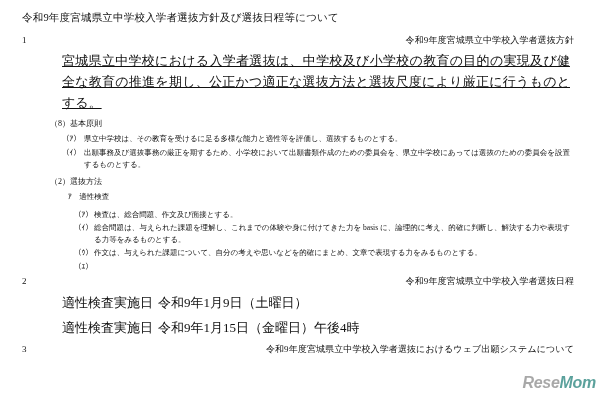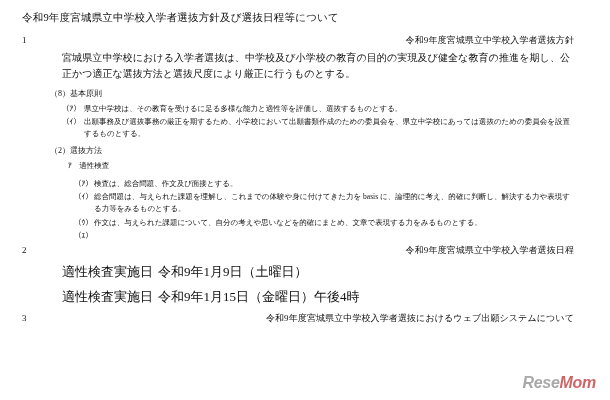--- a/index.html
+++ b/index.html
@@ -42,27 +42,28 @@
     width: 16px;
     flex: 0 0 16px;
     text-align: left;
   }
   .sec-title {
     flex: 1;
     letter-spacing: 0.1px;
     text-align: right;
   }
   .body-para {
-    font-size: 10px;
+    font-size: 13px;
     line-height: 1.62;
     margin: 0 0 4px 0;
     padding-left: 40px;
     padding-right: 4px;
     text-align: justify;
     text-justify: inter-ideograph;
+    text-decoration: underline;
   }
   .sub-head {
     font-size: 8px;
     line-height: 1.5;
     padding-left: 28px;
     margin: 5px 0 3px 0;
   }
   .item {
     display: flex;
     font-size: 7.5px;
@@ -112,21 +113,21 @@
     bottom: 8px;
     font-family: "Liberation Sans", sans-serif;
     font-size: 16px;
     font-weight: bold;
     font-style: italic;
     color: #9a9a9a;
     opacity: 0.85;
     letter-spacing: -0.3px;
   }
   .watermark .accent {
-    color: #b91c1c;
+    color: #0f766e;
     opacity: 0.8;
   }
 </style>
 </head>
 <body>
 
 <div class="page">
 
   <div class="doc-title">令和9年度宮城県立中学校入学者選抜方針及び選抜日程等について</div>
 

